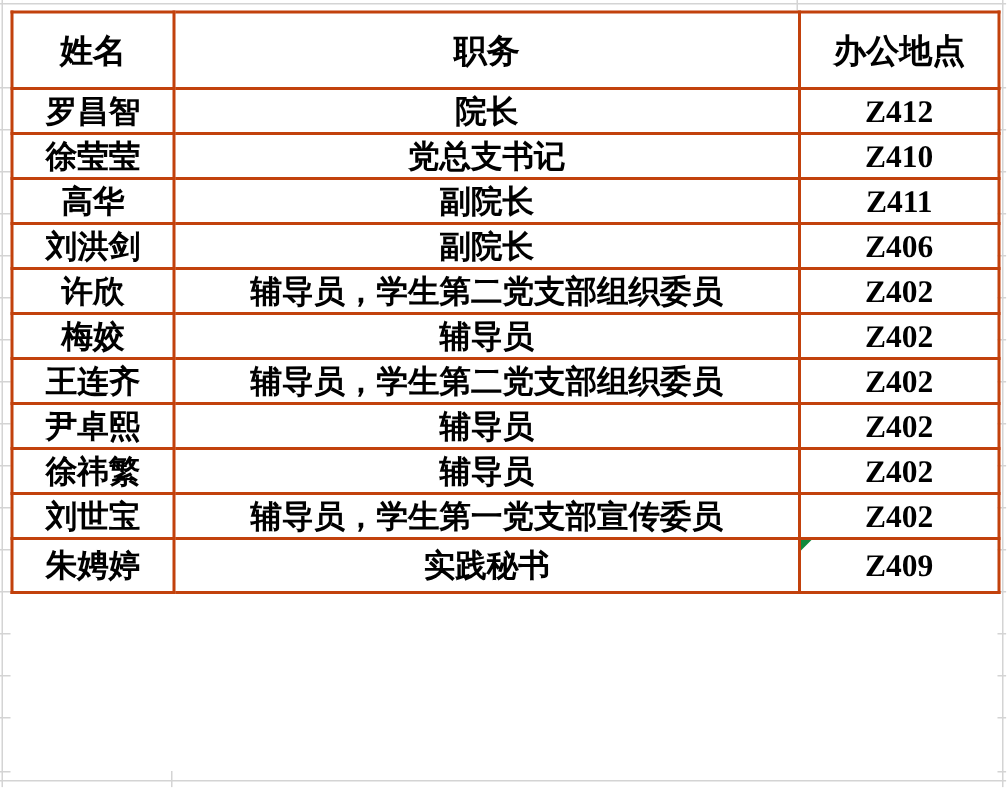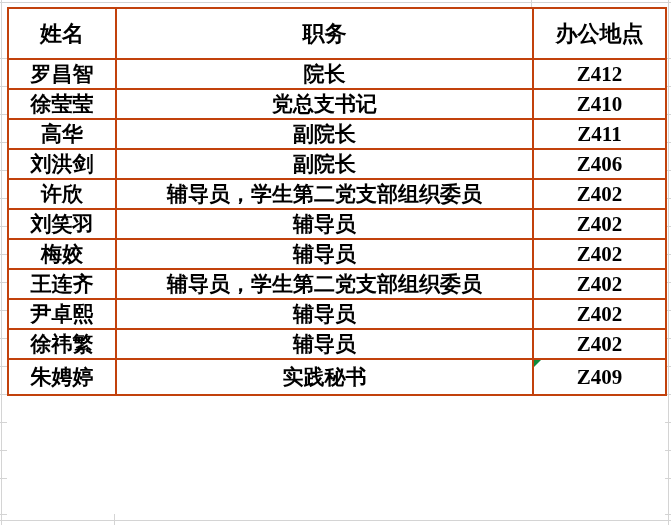--- a/index.html
+++ b/index.html
@@ -115,45 +115,45 @@
       <td>刘洪剑</td>
       <td>副院长</td>
       <td class="office-cell">Z406</td>
     </tr>
         <tr>
       <td>许欣</td>
       <td>辅导员，学生第二党支部组织委员</td>
       <td class="office-cell">Z402</td>
     </tr>
         <tr>
-      <td>刘笑羽</td>
-      <td>辅导员</td>
-      <td class="office-cell">Z402</td>
-    </tr>
-        <tr>
       <td>梅姣</td>
       <td>辅导员</td>
       <td class="office-cell">Z402</td>
     </tr>
         <tr>
       <td>王连齐</td>
       <td>辅导员，学生第二党支部组织委员</td>
       <td class="office-cell">Z402</td>
     </tr>
         <tr>
       <td>尹卓熙</td>
       <td>辅导员</td>
       <td class="office-cell">Z402</td>
     </tr>
         <tr>
       <td>徐祎繁</td>
       <td>辅导员</td>
       <td class="office-cell">Z402</td>
     </tr>
         <tr>
+      <td>刘世宝</td>
+      <td>辅导员，学生第一党支部宣传委员</td>
+      <td class="office-cell">Z402</td>
+    </tr>
+        <tr>
       <td>朱娉婷</td>
       <td>实践秘书</td>
       <td class="office-cell">Z409<span class="corner-triangle" style="border-top-color: rgb(16, 138, 60);"></span></td>
     </tr>
       </tbody>
   </table>
 
 </div>
 
 </body></html>

